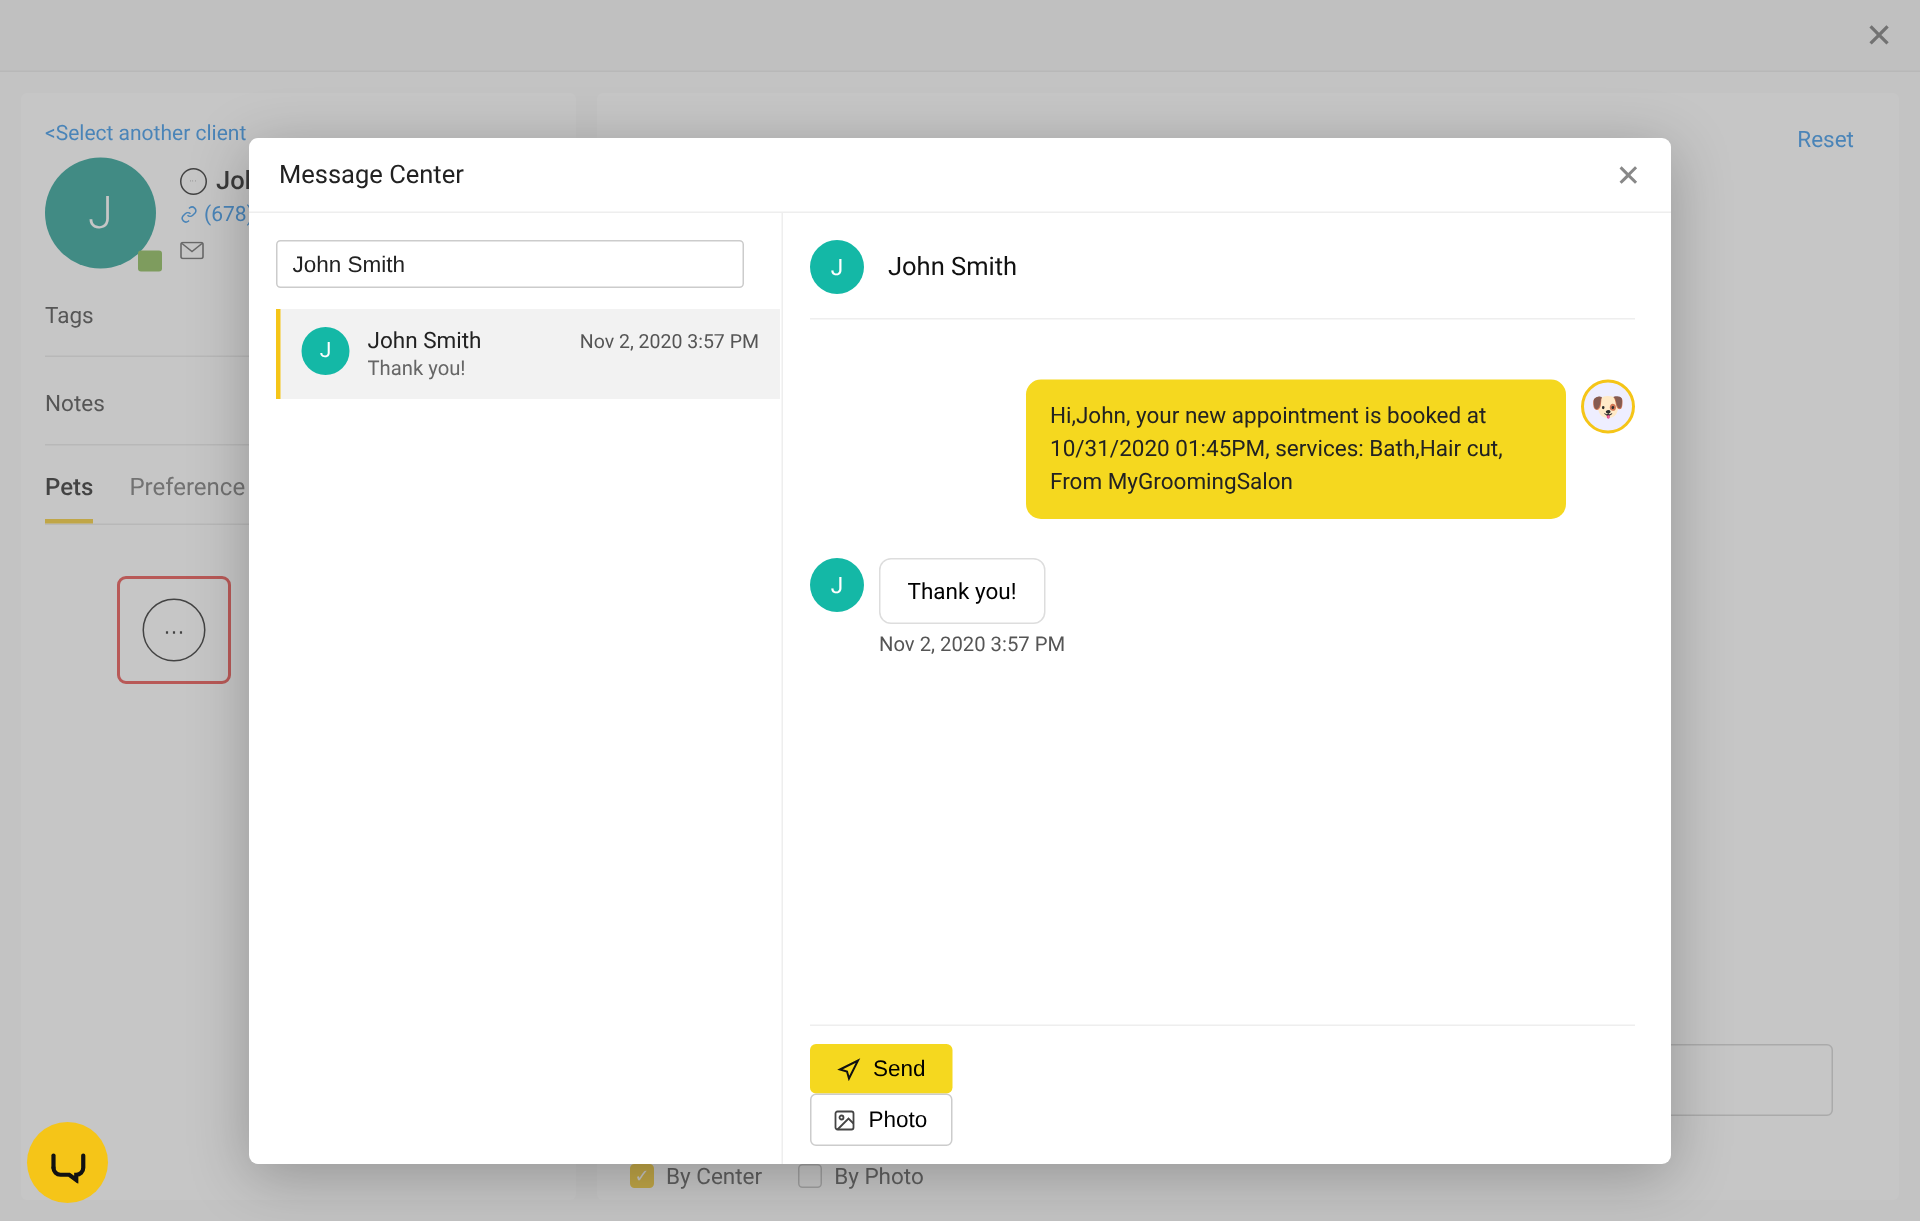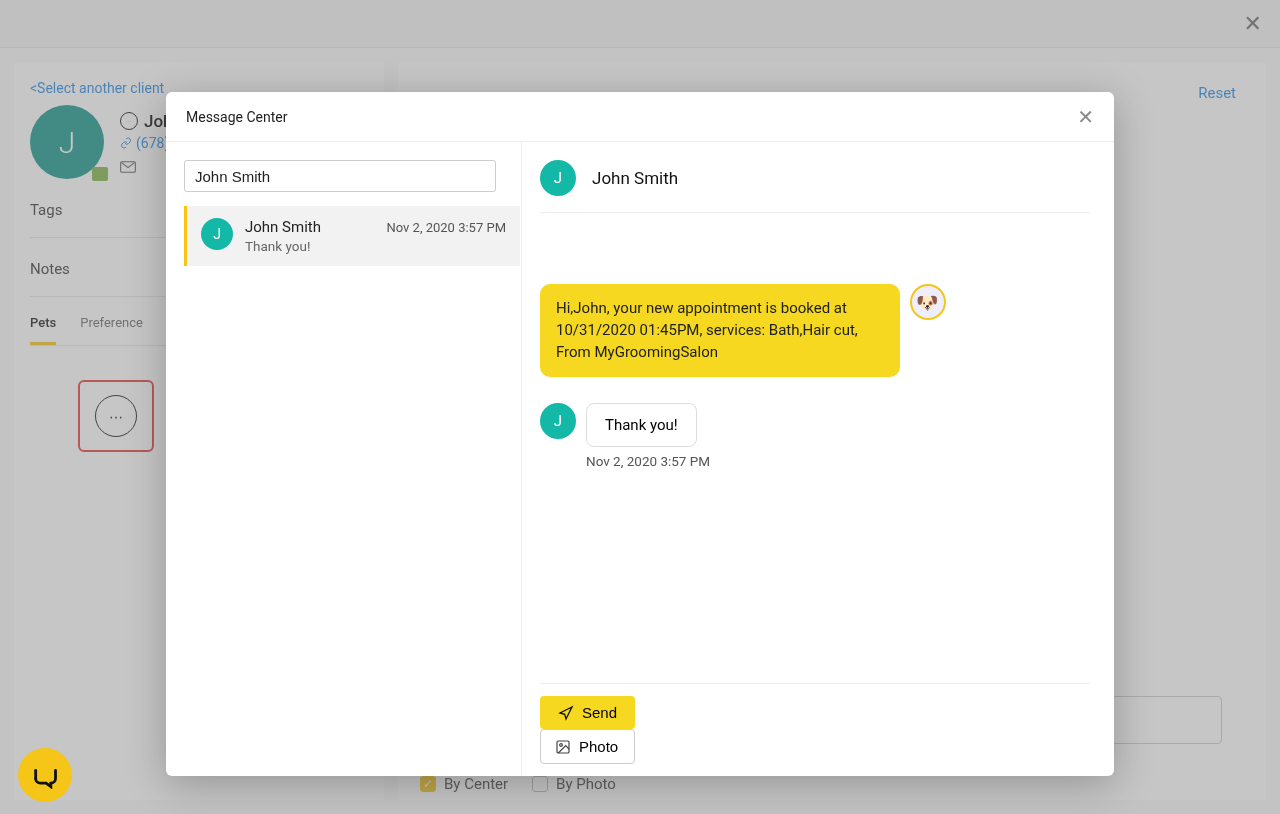--- a/index.html
+++ b/index.html
@@ -28,21 +28,21 @@
 .client-info { display: flex; flex-direction: column; gap: 4px; }
 .client-name-row { display: flex; align-items: center; gap: 6px; font-size: 17px; font-weight: 500; }
 .msg-circle-icon { width:18px; height:18px; border:1.5px solid #111; border-radius:50%; display:inline-flex; align-items:center; justify-content:center; font-size:2px; letter-spacing:1px;}
 .phone-row { display:flex; align-items:center; gap:4px; color:#1e88e5; font-size: 14px;}
 .link-icon { width:12px; height:12px; display:inline-block; }
 
 .mail-row { margin-top:6px; display:flex; align-items:center; gap:6px; color:#666; }
 
 .section-label { margin-top: 22px; font-size: 15px; color: #333; padding-bottom: 18px; border-bottom: 1px solid #e5e5e5; }
 .tabs-row { display:flex; gap:24px; margin-top:18px; border-bottom:1px solid #e5e5e5; }
-.tab { font-size:13px; color:#666; padding-bottom:12px; cursor:pointer;text-align:center; }
+.tab { font-size:16px; color:#666; padding-bottom:12px; cursor:pointer;text-align:center; }
 .tab.active { color:#111; font-weight:500; border-bottom:3px solid #f5c518; }
 
 .pet-box { margin-top: 34px; width: 76px; height: 72px; border: 2px solid #e53935; border-radius: 6px; display:flex; align-items:center; justify-content:center; margin-left:48px;}
 .pet-circle { width:42px; height:42px; border:1.5px solid #111; border-radius:50%; background:#fff; display:flex; align-items:center; justify-content:center;}
 .dots-icon::before{content:"⋯"; font-size:14px; color:#111;}
 
 
 .right-panel { flex:1; background:#fff; border-radius:4px; position:relative; padding:14px 18px;}
 .reset-link { position:absolute; top:22px; right:30px; color:#1e88e5; font-size:15px; cursor:pointer; }
 
@@ -55,42 +55,42 @@
 .fee { color:#e6a100; font-weight:500;}
 .create-btn { background:#efbf2b; color:#111; font-size:16px; font-weight:500; padding:12px 22px; border:none; border-radius:4px; cursor:pointer;}
 
 
 .fab { position:absolute; left:18px; bottom:12px; width:54px; height:54px; background:#f5c518; border-radius:50%; display:flex; align-items:center; justify-content:center; z-index:7;}
 .fab svg { width:28px; height:28px; }
 
 
 .modal { position:absolute; left:166px; top:92px; width:948px; height:684px; background:#fff; border-radius:6px; box-shadow:0 8px 40px rgba(0,0,0,.25); z-index:10; display:flex; flex-direction:column;}
 .modal-head { height:50px; border-bottom:1px solid #eee; display:flex; align-items:center; padding:0 20px;}
-.modal-title { font-size:14px; color:#222;}
+.modal-title { font-size:17px; color:#222;}
 .modal-close { margin-left:auto; color:#888; font-size:20px; cursor:pointer;}
 
 .modal-body { flex:1; display:flex; min-height:0;}
 .mc-left { width:356px; border-right:1px solid #eee; display:flex; flex-direction:column; padding:18px 6px 0 18px;}
 .search-input { width:312px; height:32px; border:1px solid #ccc; border-radius:3px; padding:0 10px; font-size:15px; color:#222;}
 
 .conv-item { margin-top:14px; background:#f2f2f2; border-left:3px solid #f5c518; padding:12px 14px; display:flex; gap:12px; cursor:pointer; width: 336px;}
 .conv-avatar { width:32px; height:32px; border-radius:50%; background:#14b8a6; color:#fff; display:flex; align-items:center; justify-content:center; font-size:14px;}
 .conv-main { flex:1; display:flex; flex-direction:column;}
 .conv-top { display:flex; justify-content:space-between; align-items:baseline;}
 .conv-name { font-size:15px; color:#222;}
 .conv-time { font-size:13px; color:#555;}
 .conv-preview { font-size:13.5px; color:#666; margin-top:2px;}
 
 .mc-right { flex:1; display:flex; flex-direction:column; padding:18px 24px 12px 18px;}
 .thread-head { display:flex; align-items:center; gap:16px; padding-bottom:16px; border-bottom:1px solid #eee;}
 .thread-avatar { width:36px; height:36px; border-radius:50%; background:#14b8a6; color:#fff; display:flex; align-items:center; justify-content:center; font-size:15px;}
 .thread-name { font-size:17px; color:#111;}
 
 .thread-body { flex:1; padding-top:40px; overflow:auto;}
-.msg-out-wrap { display:flex; align-items:flex-start; gap:10px;margin-top:31px;}
+.msg-out-wrap { display:flex; justify-content:flex-end; align-items:flex-start; gap:10px;}
 .msg-out { max-width:360px; background:#f5d81f; border-radius:10px; padding:14px 16px; font-size:15px; color:#222; line-height:1.45;}
 .out-avatar { width:36px; height:36px; border-radius:50%; border:2px solid #f5c518; background:#eef; display:flex; align-items:center; justify-content:center; font-size:18px;}
 .msg-time-r { text-align:right; font-size:13.5px; color:#555; margin-top:8px; margin-right:48px;}
 
 .msg-in-wrap { display:flex; align-items:flex-start; gap:10px; margin-top:26px;}
 .msg-in { border:1px solid #ddd; border-radius:8px; padding:12px 18px; font-size:15px; background:#fff;}
 .msg-time-l { font-size:13.5px; color:#555; margin-top:6px; margin-left:46px;}
 
 .compose-area { border-top:1px solid #eee; padding-top:12px; display:flex; flex-direction:column; gap:8px;}
 .compose-row { display:flex; align-items:flex-start; gap:14px;}

